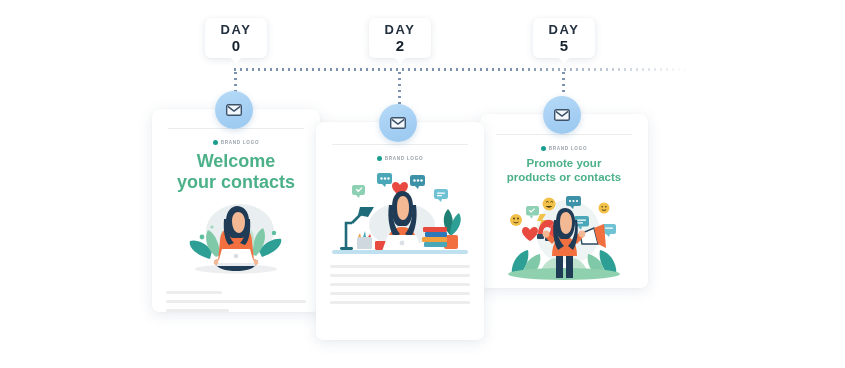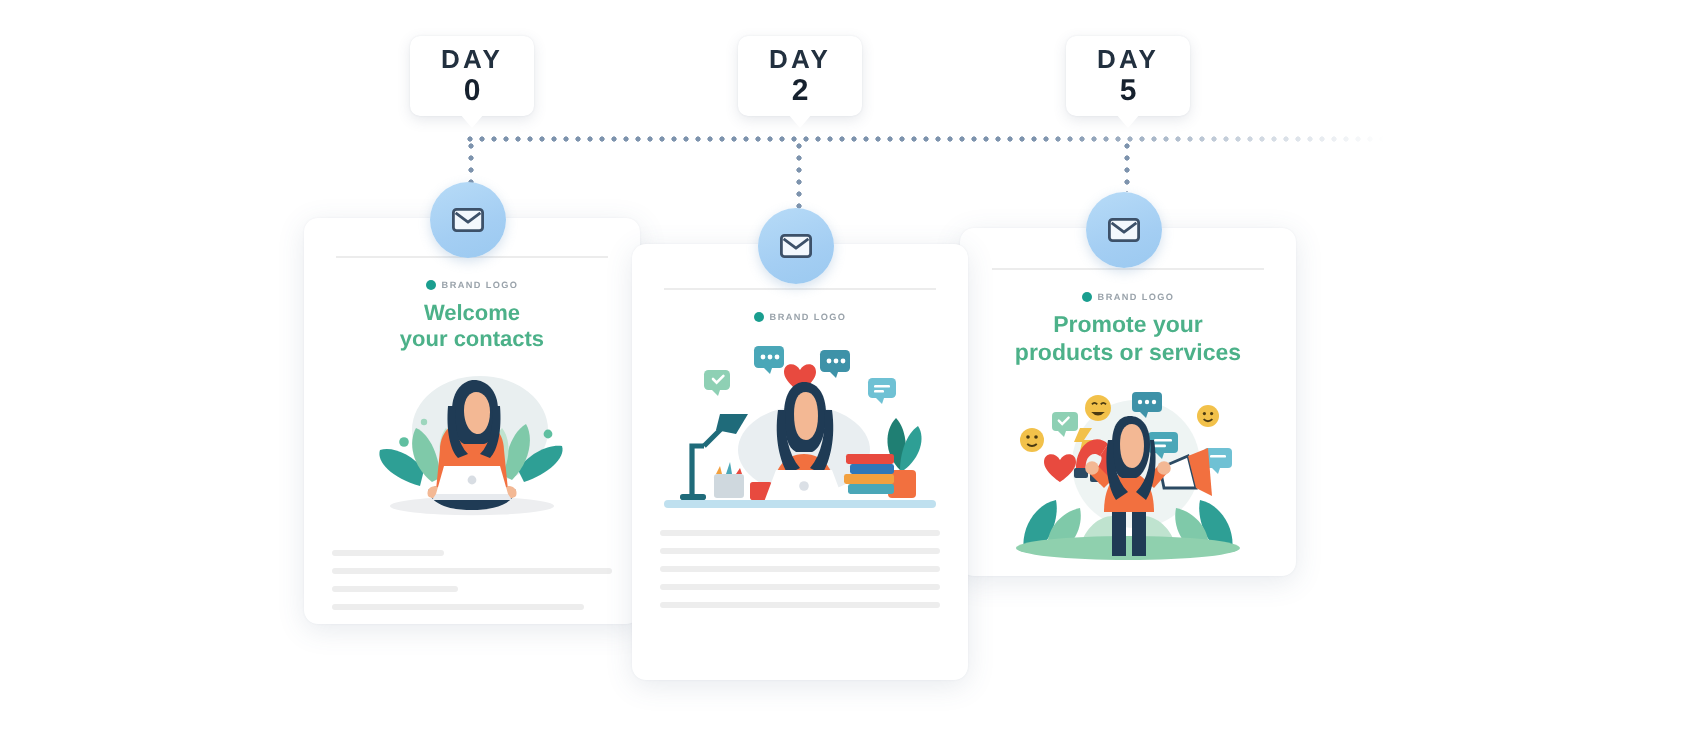--- a/index.html
+++ b/index.html
@@ -76,21 +76,21 @@
   .brand-row {
     display: flex; align-items: center; justify-content: center;
     gap: 3px; margin-top: 11px;
   }
   .brand-dot { width: 5px; height: 5px; border-radius: 50%; background: #1a9e8f; }
   .brand-text {
     font-size: 4.6px; letter-spacing: 0.7px; color: #9aa3ab; font-weight: 700;
   }
   .card-heading {
     margin-top: 6px; text-align: center;
-    font-size: 11px; font-weight: 700; line-height: 1.18;
+    font-size: 18px; font-weight: 700; line-height: 1.18;
     color: #4cb189; white-space: pre-line;
   }
   .card-heading.sm { font-size: 11.5px; }
 
   
   .lines { margin-top: 8px; }
   .ln { height: 3px; border-radius: 2px; background: #ededed; margin-bottom: 6px; }
 
   .illus { position: relative; width: 100%; }
   .illus svg { display: block; width: 100%; height: auto; }
@@ -262,21 +262,21 @@
   </div>
 
   <div class="email-card" style="left:480px; top:114px; width:168px; height:174px; z-index:10;">
     <div class="card-divider" style="margin-top:20px;"></div>
     <div class="card-inner">
       <div class="brand-row">
         <span class="brand-dot"></span>
         <span class="brand-text">BRAND LOGO</span>
       </div>
       <div class="card-heading sm">Promote your
-products or services</div>
+products or contacts</div>
 
       <div class="illus" style="margin-top:4px;">
         <svg viewBox="0 0 140 96" xmlns="http://www.w3.org/2000/svg">
           <circle cx="74" cy="44" r="32" fill="#eef4f3"></circle>
 
           <circle cx="22" cy="32" r="6" fill="#f2c14a"></circle>
           <circle cx="20" cy="30.5" r="0.9" fill="#4a3a12"></circle>
             <circle cx="24" cy="30.5" r="0.9" fill="#4a3a12"></circle>
           <path d="M19.6 34 q2.4 2 4.8 0" stroke="#4a3a12" stroke-width="0.9" fill="none"></path>
           <circle cx="55" cy="16" r="6.5" fill="#f2c14a"></circle>

